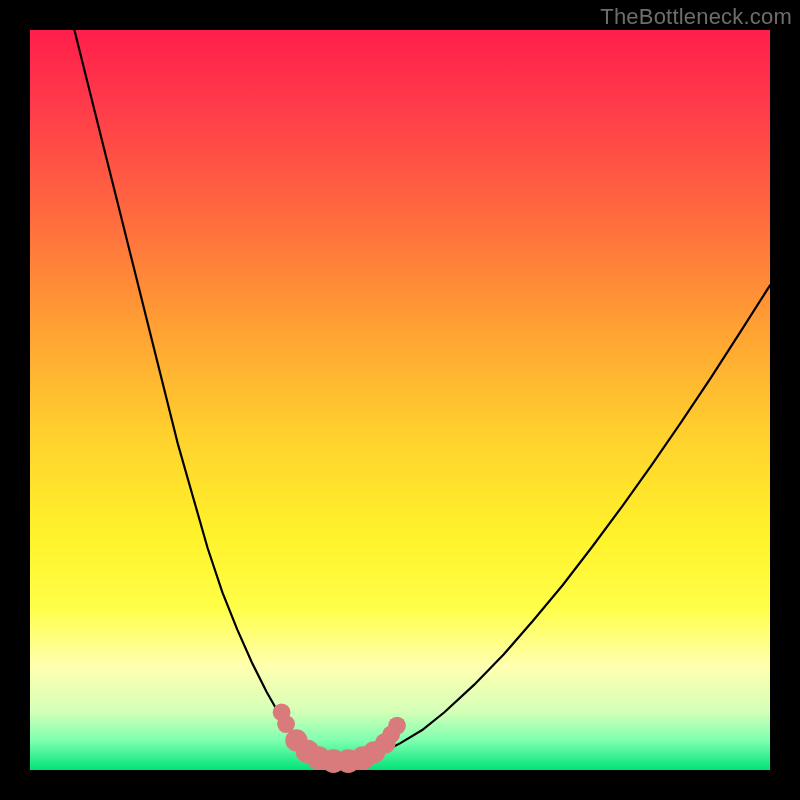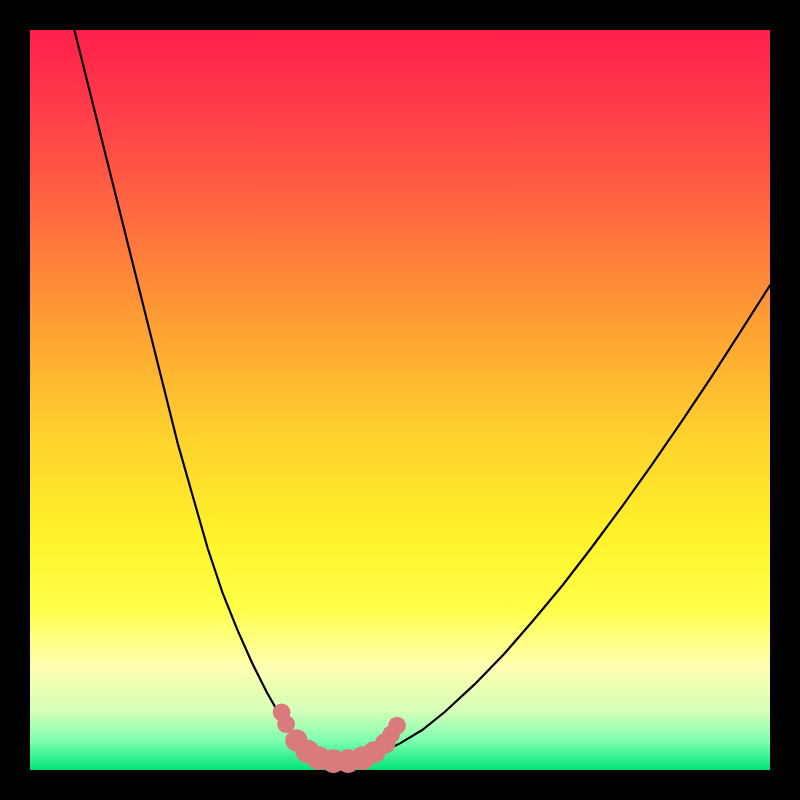--- a/index.html
+++ b/index.html
@@ -44,20 +44,21 @@
     left: 0; top: 0;
     width: 740px; height: 740px;
     overflow: visible;
   }
 </style>
 </head>
 <body>
 
 <div class="stage">
 
+  <div class="watermark">TheBottleneck.com</div>
 
   <div class="plot-area">
     <svg class="curves" viewBox="0 0 740 740">
       <path id="left-curve-path" fill="none" stroke="#000" stroke-width="2.2" stroke-linecap="round" d="M44.40 0.00 L59.20 59.20 L74.00 118.40 L88.80 177.60 L103.60 236.80 L118.40 296.00 L133.20 355.20 L148.00 414.40 L162.80 466.20 L177.60 518.00 L192.40 562.40 L207.20 599.40 L222.00 632.70 L236.80 662.30 L251.60 688.20 L259.00 699.30 L266.40 708.92 L273.80 716.32 L281.20 722.98 L288.60 728.16"></path>
       <path id="right-curve-path" fill="none" stroke="#000" stroke-width="2.2" stroke-linecap="round" d="M340.40 726.68 L355.20 720.76 L370.00 713.36 L392.20 700.04 L414.40 682.28 L444.00 654.90 L473.60 624.56 L503.20 590.52 L532.80 555.00 L562.40 516.52 L592.00 476.56 L621.60 435.12 L651.20 392.20 L680.80 347.80 L710.40 301.92 L740.00 255.30"></path>
       <g id="markers-group">
           <circle cx="251.60" cy="682.28" r="8.88" fill="#d97b7d"></circle>
           <circle cx="256.04" cy="694.12" r="8.88" fill="#d97b7d"></circle>
           <circle cx="266.40" cy="710.40" r="11.10" fill="#d97b7d"></circle>
           <circle cx="277.50" cy="721.50" r="11.84" fill="#d97b7d"></circle>

